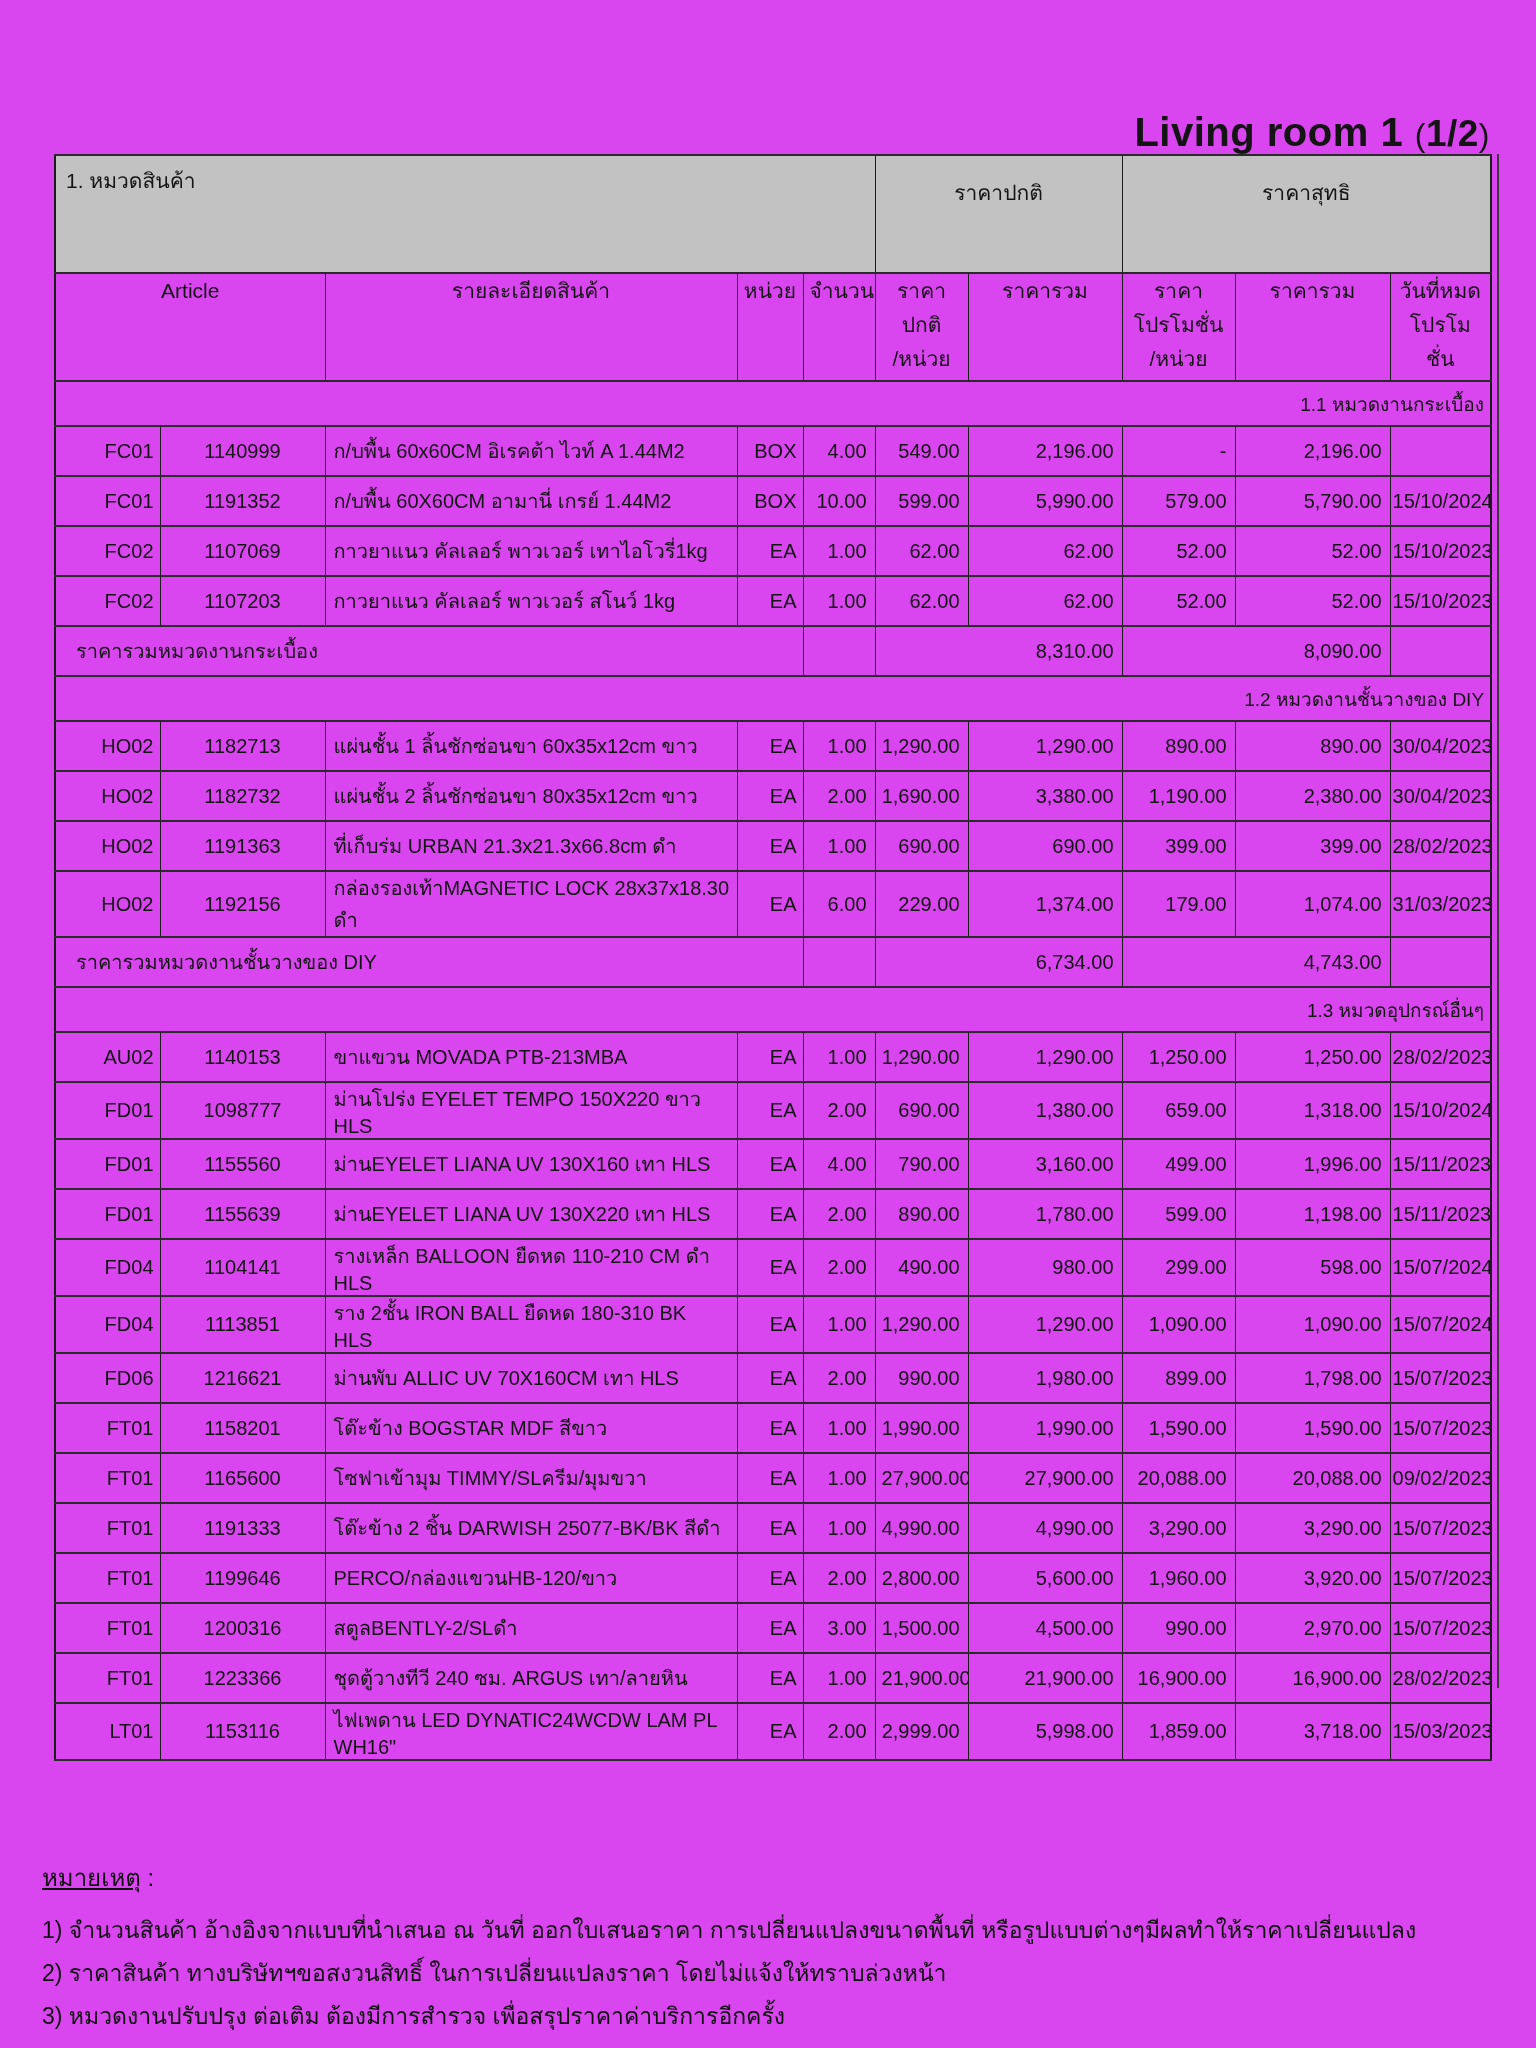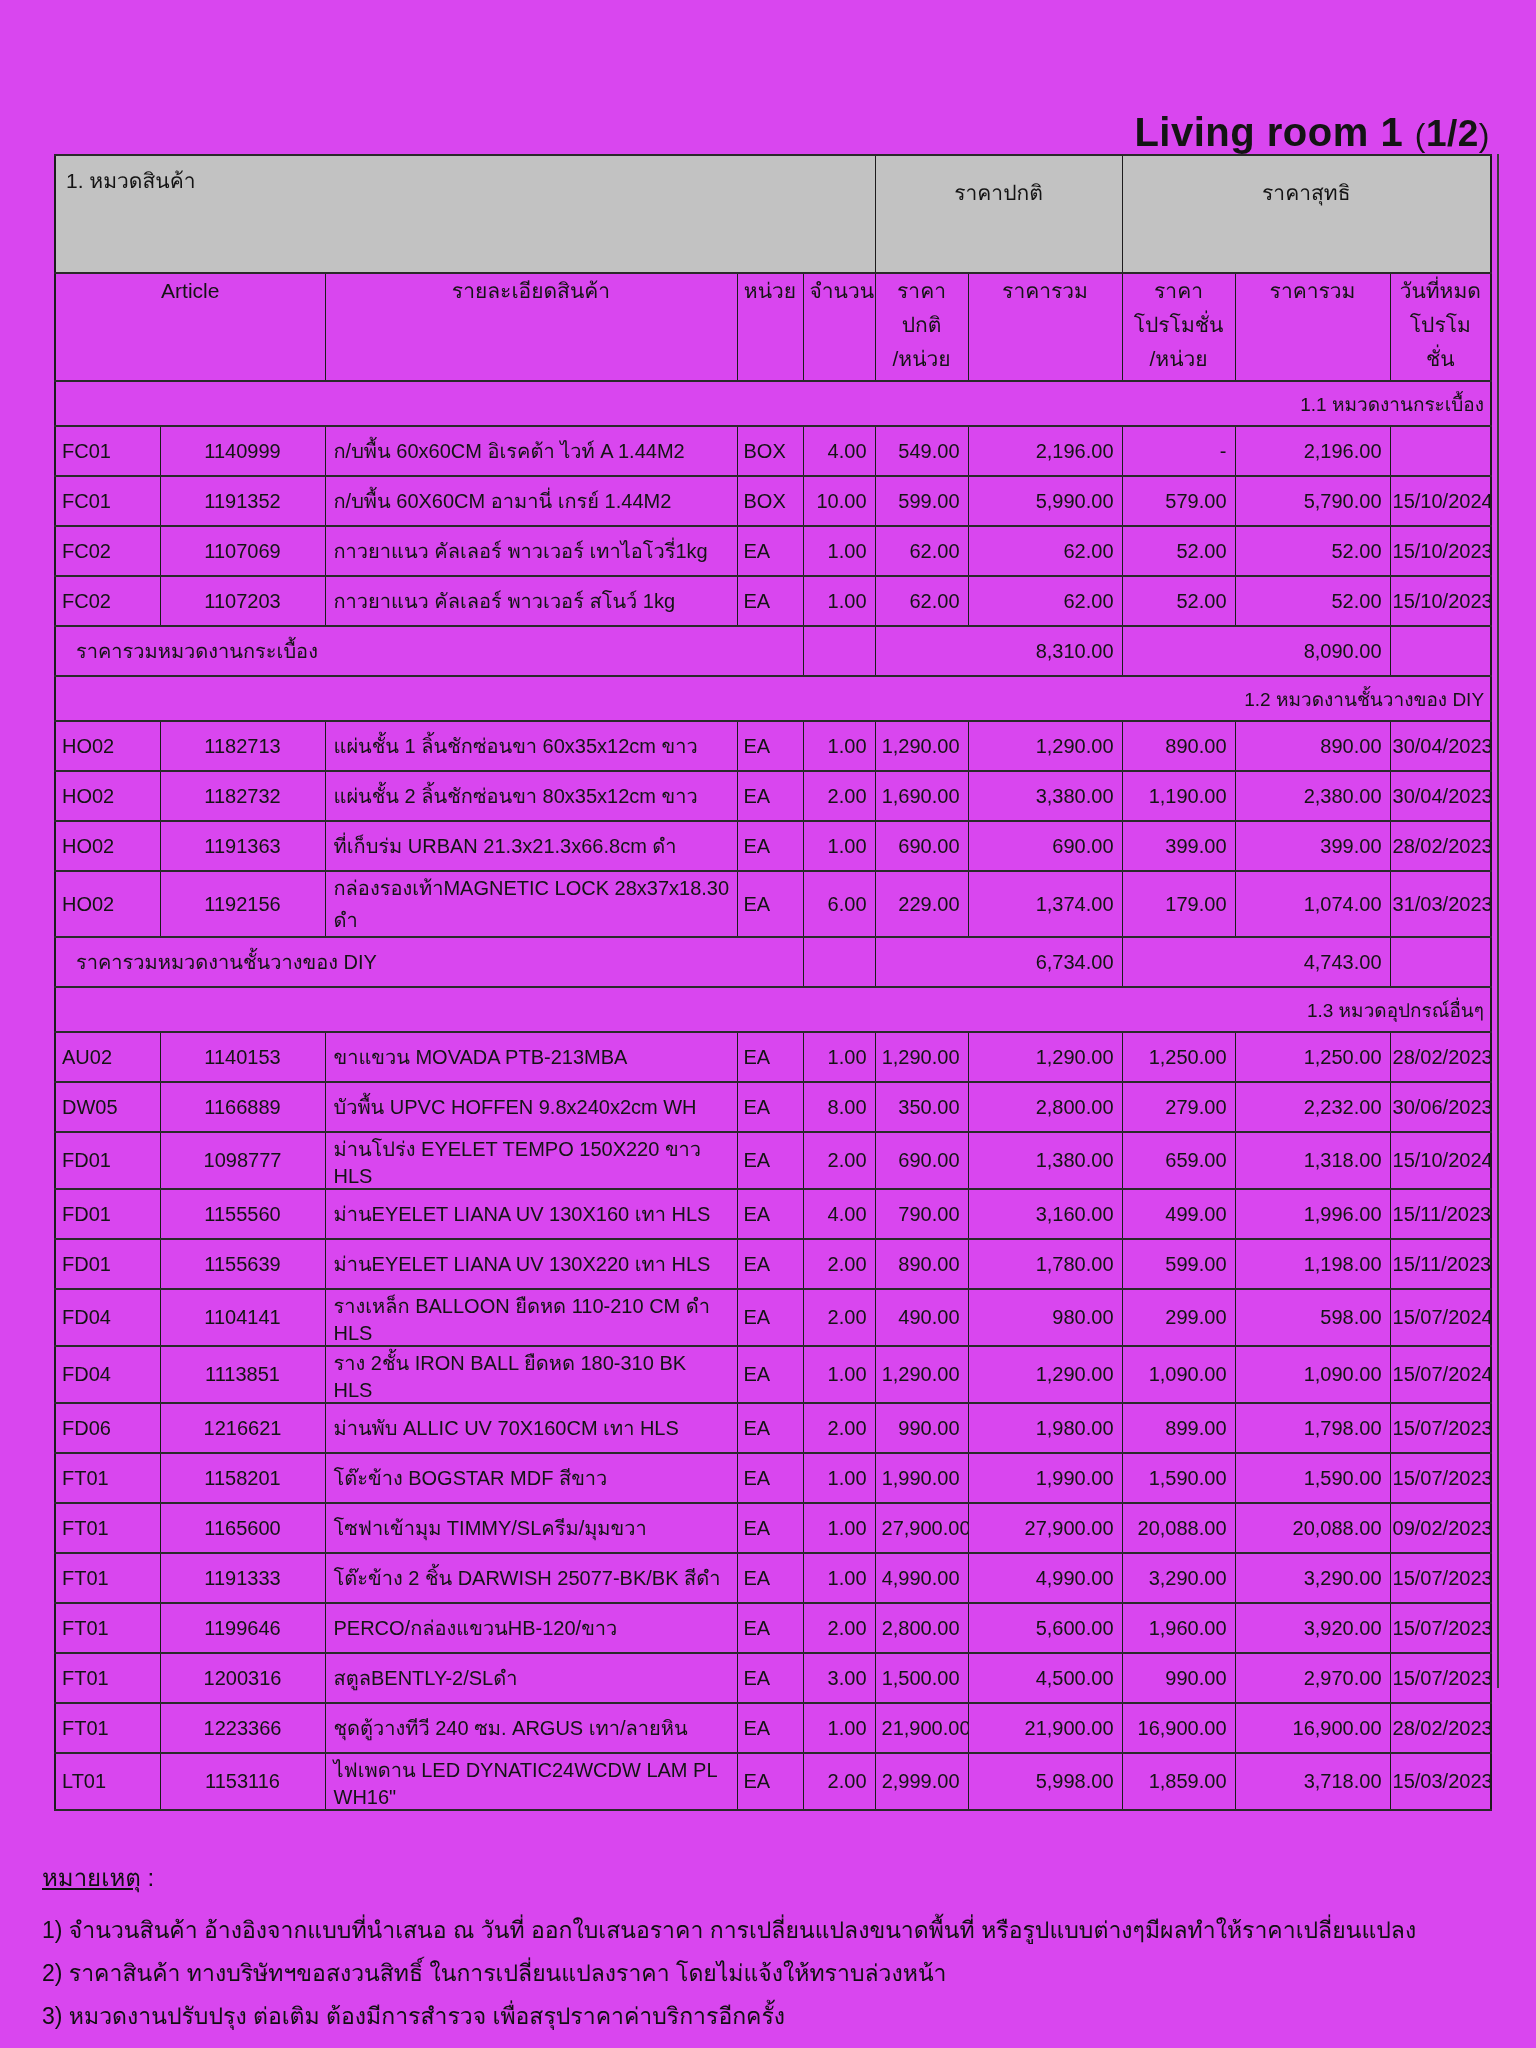--- a/index.html
+++ b/index.html
@@ -30,21 +30,21 @@
   }
   tr.group-header th.gh-cat{text-align:left;padding-left:10px;padding-top:8px;}
   tr.col-header th{
     height:106px;vertical-align:top;
     font-weight:400;font-size:21px;text-align:center;
     white-space:pre-line;line-height:1.62;
   }
   tr.row-section td{height:43px;text-align:right;padding-left:12px;font-size:19px;vertical-align:middle;margin-top:48px;}
   tr.row-item td{height:48px;font-size:20px;vertical-align:middle;}
   tr.row-subtotal td{height:48px;font-size:20px;vertical-align:middle;}
-  td.c-code,td.c-unit{text-align:left;}
+  td.c-code,td.c-unit{text-align:right;}
   td.c-article{text-align:center;margin-left:15px;}
   td.c-desc{text-align:left;padding-left:8px;font-size:20px;}
   td.num{text-align:right;padding-right:8px;}
   td.c-date{text-align:center;font-size:19px;padding:0 2px;}
   td.subtotal-label{text-align:left;padding-left:20px;font-size:21px;}
   .right-double-line{
     position:absolute;left:1497px;top:154px;width:2px;height:1534px;background:#3a3a3a;
   }
   .notes{position:absolute;left:42px;top:1858px;font-size:23px;color:#101010;}
   .notes-title{font-weight:400;margin-bottom:12px;font-size:24px;}
@@ -221,32 +221,20 @@
           <td class="c-desc">ขาแขวน MOVADA PTB-213MBA</td>
           <td class="c-unit">EA</td>
           <td class="num">1.00</td>
           <td class="num">1,290.00</td>
           <td class="num">1,290.00</td>
           <td class="num">1,250.00</td>
           <td class="num">1,250.00</td>
           <td class="c-date">28/02/2023</td>
         </tr>
         <tr class="row-item">
-          <td class="c-code">DW05</td>
-          <td class="c-article">1166889</td>
-          <td class="c-desc">บัวพื้น UPVC HOFFEN 9.8x240x2cm WH</td>
-          <td class="c-unit">EA</td>
-          <td class="num">8.00</td>
-          <td class="num">350.00</td>
-          <td class="num">2,800.00</td>
-          <td class="num">279.00</td>
-          <td class="num">2,232.00</td>
-          <td class="c-date">30/06/2023</td>
-        </tr>
-        <tr class="row-item">
           <td class="c-code">FD01</td>
           <td class="c-article">1098777</td>
           <td class="c-desc">ม่านโปร่ง EYELET TEMPO 150X220 ขาว HLS</td>
           <td class="c-unit">EA</td>
           <td class="num">2.00</td>
           <td class="num">690.00</td>
           <td class="num">1,380.00</td>
           <td class="num">659.00</td>
           <td class="num">1,318.00</td>
           <td class="c-date">15/10/2024</td>

